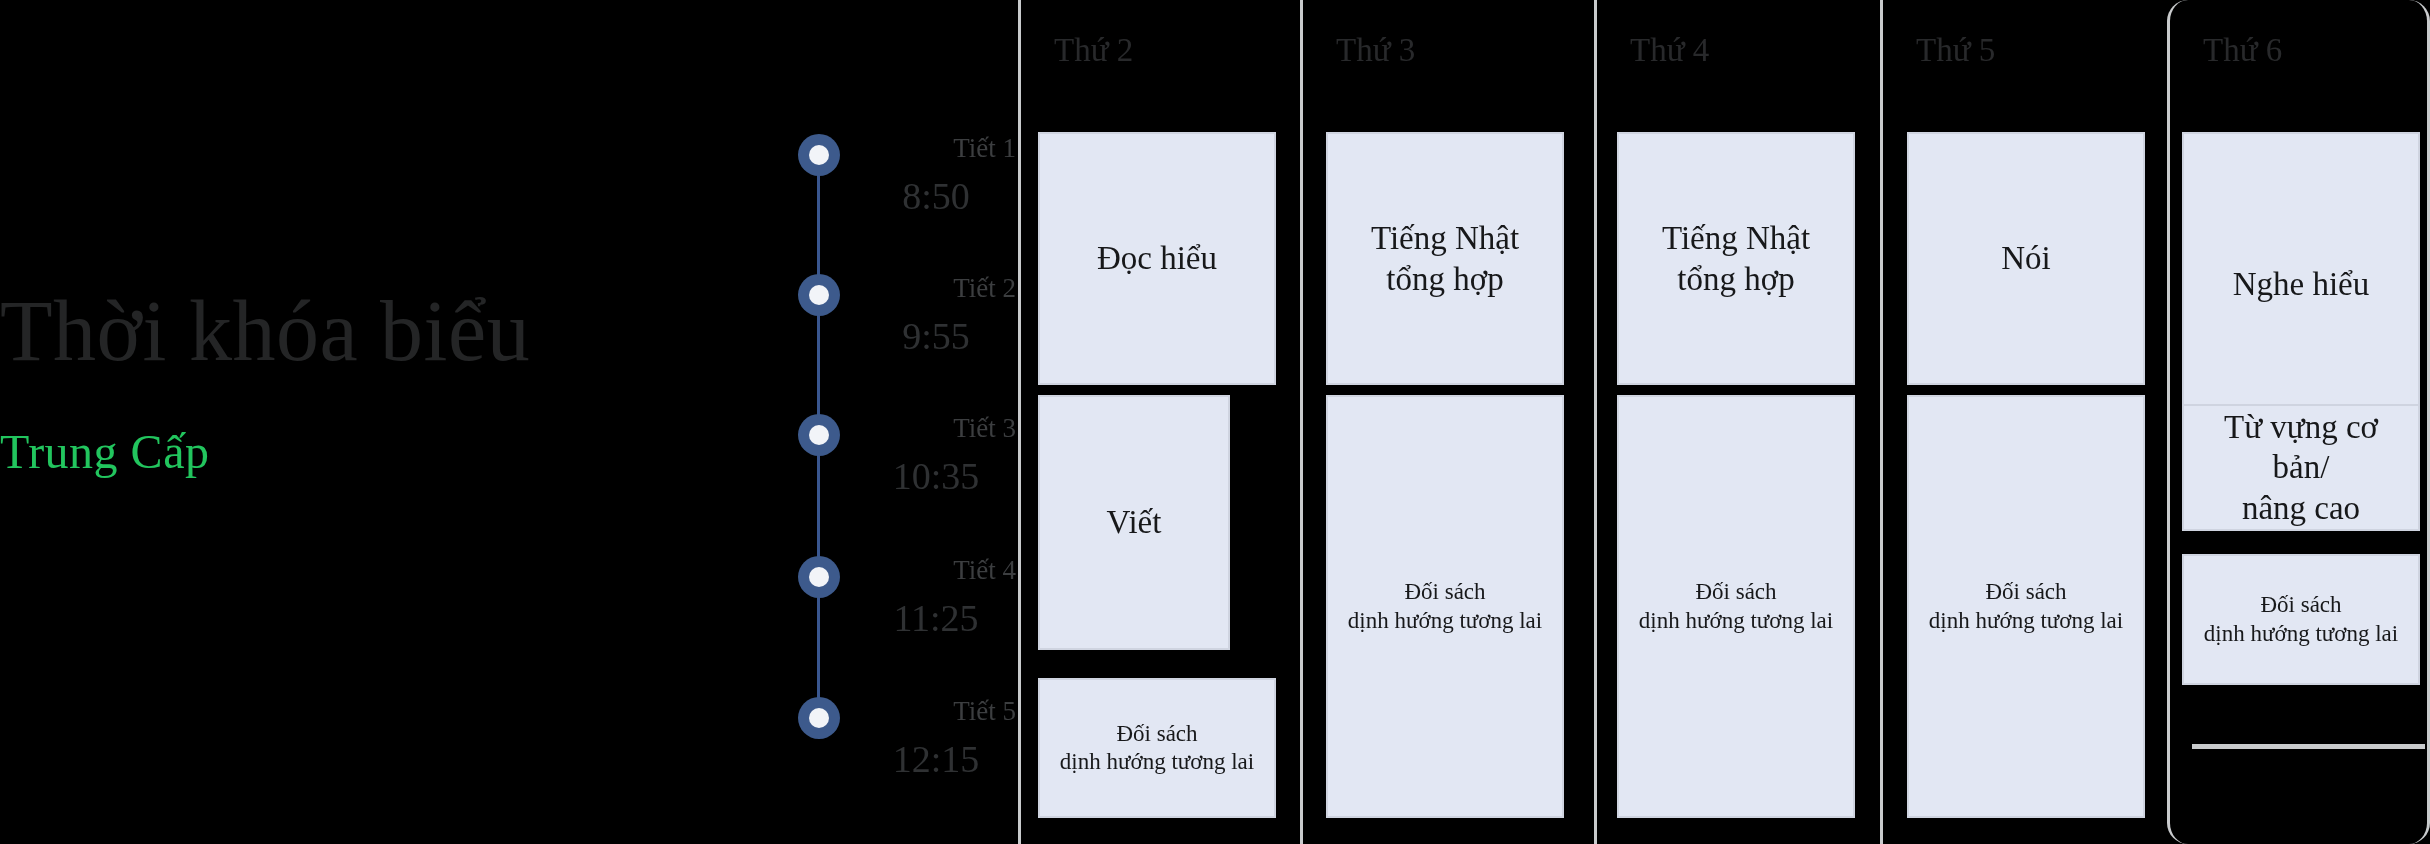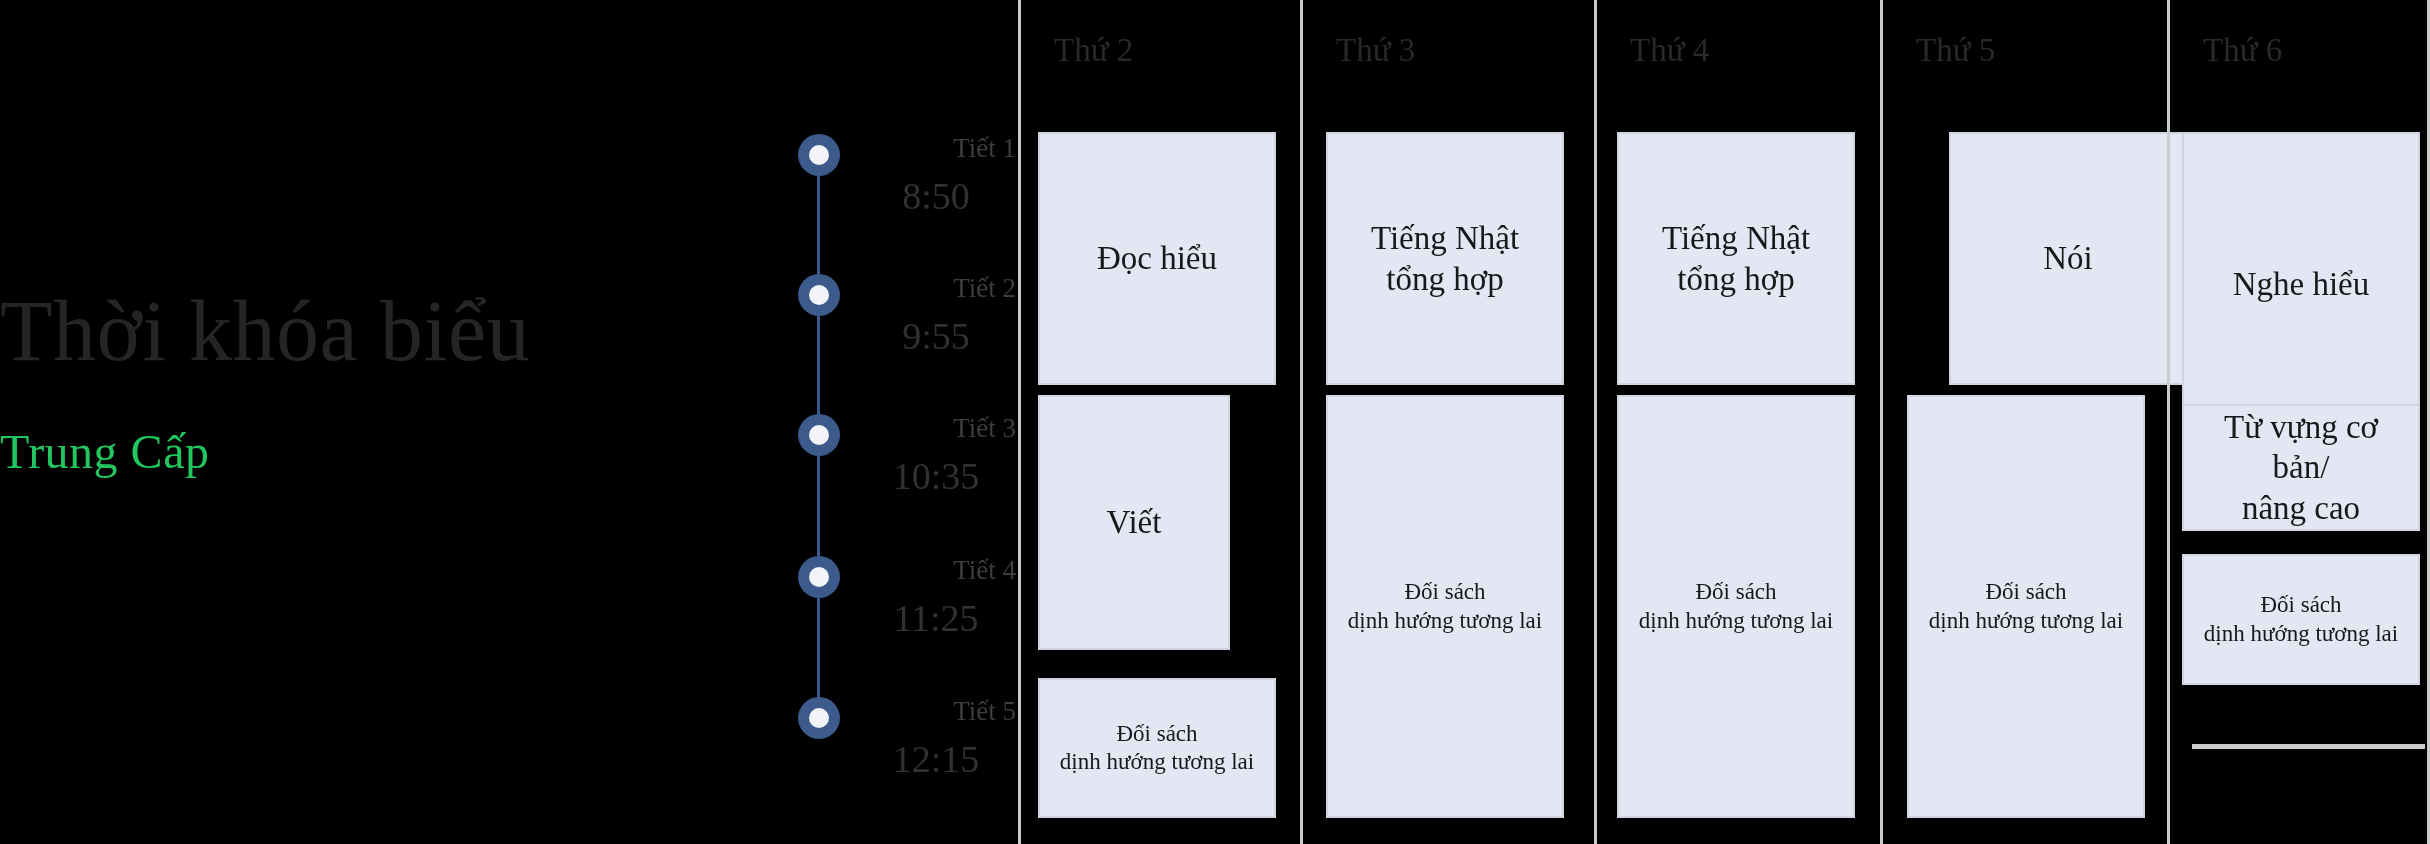--- a/index.html
+++ b/index.html
@@ -239,30 +239,30 @@
 tổng hợp</span>
     </div>
     <div class="card small" style="left:20px; top:395px; width:238px; height:423px;">
       <span class="card-text">Đối sách
 dịnh hướng tương lai</span>
     </div>
   </div>
 
   <div class="day-col" style="left:862px; width:230px;">
     <div class="day-header">Thứ 5</div>
-    <div class="card big" style="left:24px; top:132px; width:238px; height:253px;margin-left:42px;">
+    <div class="card big" style="left:24px; top:132px; width:238px; height:253px;">
       <span class="card-text">Nói</span>
     </div>
     <div class="card small" style="left:24px; top:395px; width:238px; height:423px;">
       <span class="card-text">Đối sách
 dịnh hướng tương lai</span>
     </div>
   </div>
 
-  <div class="day-col last-edge" style="left:1149px; width:263px;">
+  <div class="day-col last-edge" style="left:1149px; width:263px;border-radius:21px;">
     <div class="day-header">Thứ 6</div>
     <div class="card big" style="left:12px; top:132px; width:238px; height:304px;">
       <span class="card-text">Nghe hiểu</span>
     </div>
     <div class="card big" style="left:12px; top:404px; width:238px; height:127px;">
       <span class="card-text">Từ vựng cơ bản/
 nâng cao</span>
     </div>
     <div class="card small" style="left:12px; top:554px; width:238px; height:131px;">
       <span class="card-text">Đối sách

